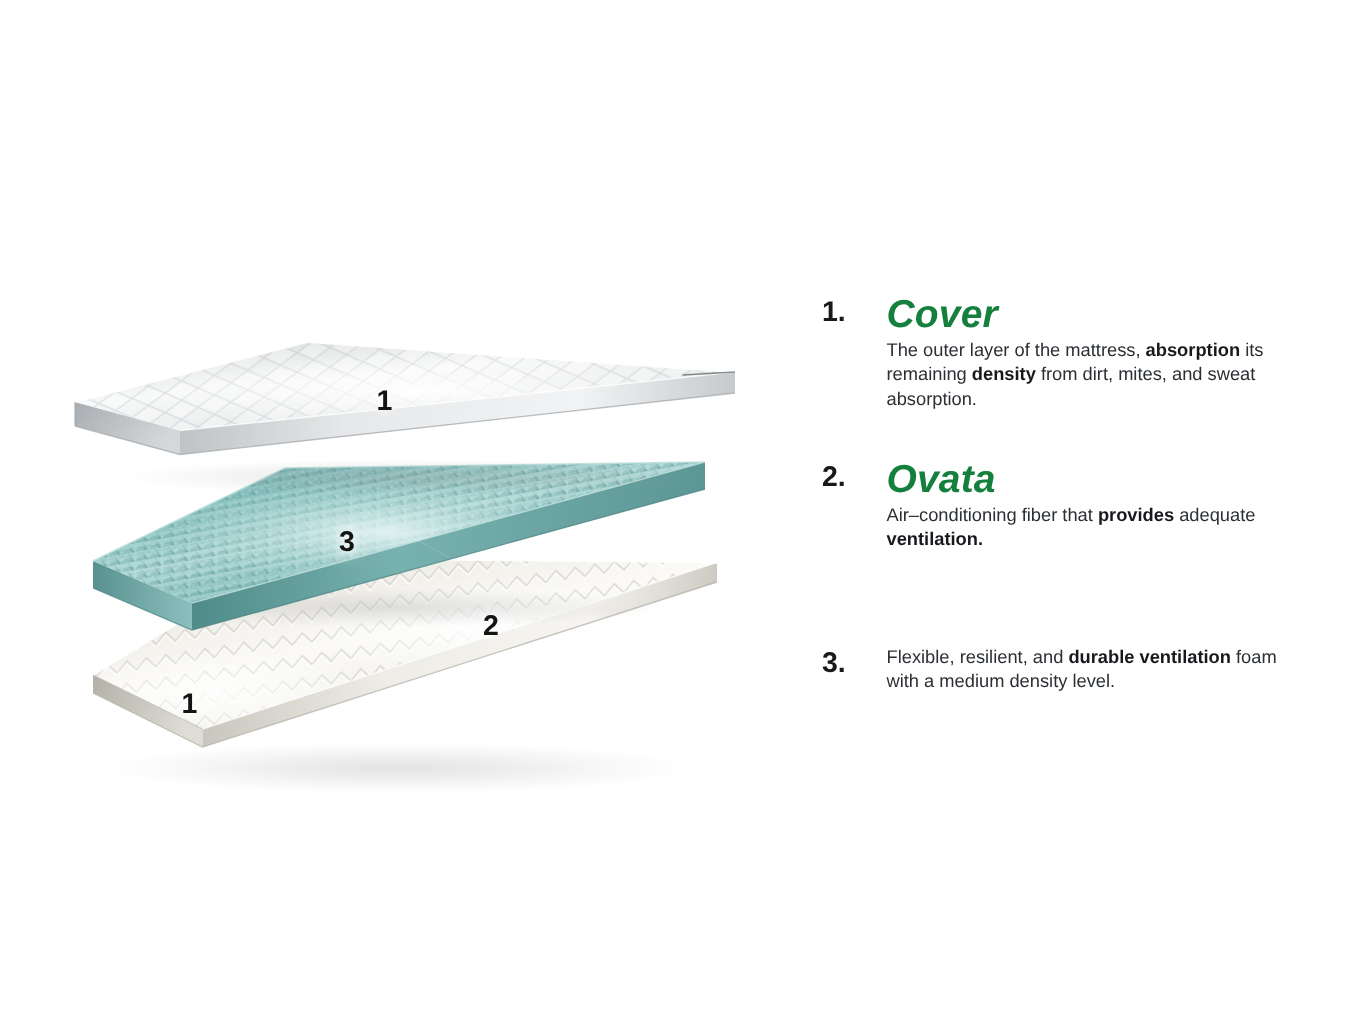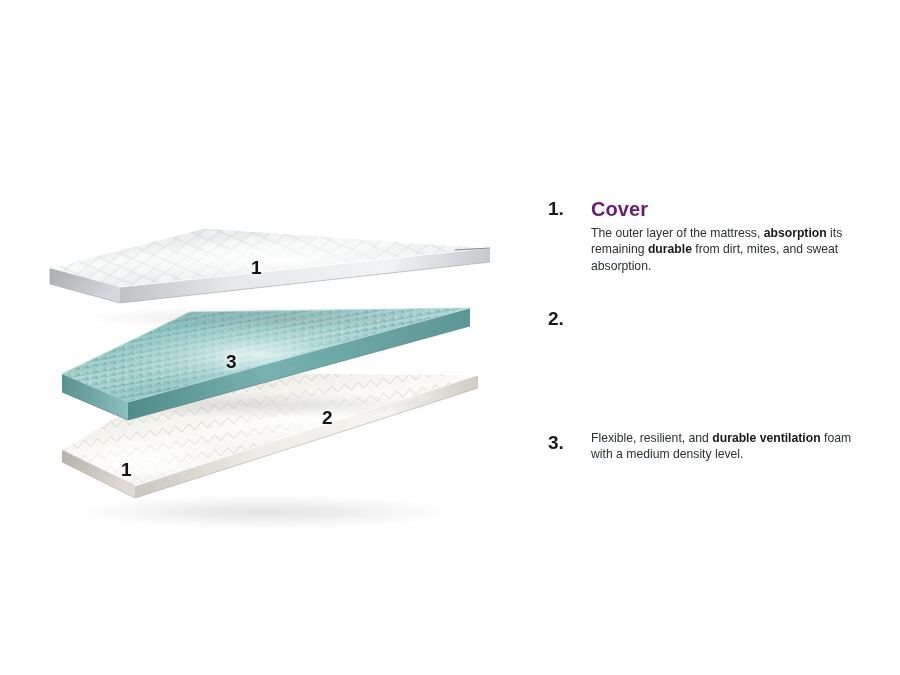--- a/index.html
+++ b/index.html
@@ -84,26 +84,27 @@
     width: 38px;
     font-size: 19px;
     font-weight: bold;
     color: #17191c;
     line-height: 26px;
   }
   .legend-body {
     margin-left: 43px;
   }
   .legend-title {
-    font-size: 20px;
+    font-size: 26px;
     font-weight: bold;
-    color: #701a75;
+    color: #15803d;
     line-height: 26px;
     margin: 0 0 3px 0;
     letter-spacing: 0.1px;
+    font-style: italic;
   }
   .legend-desc {
     font-size: 12.2px;
     color: #2c3034;
     line-height: 16.4px;
     margin: 0;
     max-width: 268px;
   }
   .legend-desc b {
     font-weight: bold;
@@ -286,26 +287,30 @@
 
     <div class="slab-num" id="num-base-left">1</div>
   </div>
 
   <div id="legend">
 
     <div class="legend-block" id="block-1">
       <div class="legend-index">1.</div>
       <div class="legend-body">
         <div class="legend-title">Cover</div>
-        <p class="legend-desc">The outer layer of the mattress, <b>absorption</b> its remaining <b>durable</b> from dirt, mites, and sweat absorption.</p>
+        <p class="legend-desc">The outer layer of the mattress, <b>absorption</b> its remaining <b>density</b> from dirt, mites, and sweat absorption.</p>
       </div>
     </div>
 
     <div class="legend-block" id="block-2">
       <div class="legend-index">2.</div>
+      <div class="legend-body">
+        <div class="legend-title">Ovata</div>
+        <p class="legend-desc">Air–conditioning fiber that <b>provides</b> adequate <b>ventilation.</b></p>
+      </div>
     </div>
 
     <div class="legend-block" id="block-3">
       <div class="legend-index">3.</div>
       <div class="legend-body">
         <p class="legend-desc">Flexible, resilient, and <b>durable ventilation</b> foam with a medium density level.</p>
       </div>
     </div>
 
   </div>

